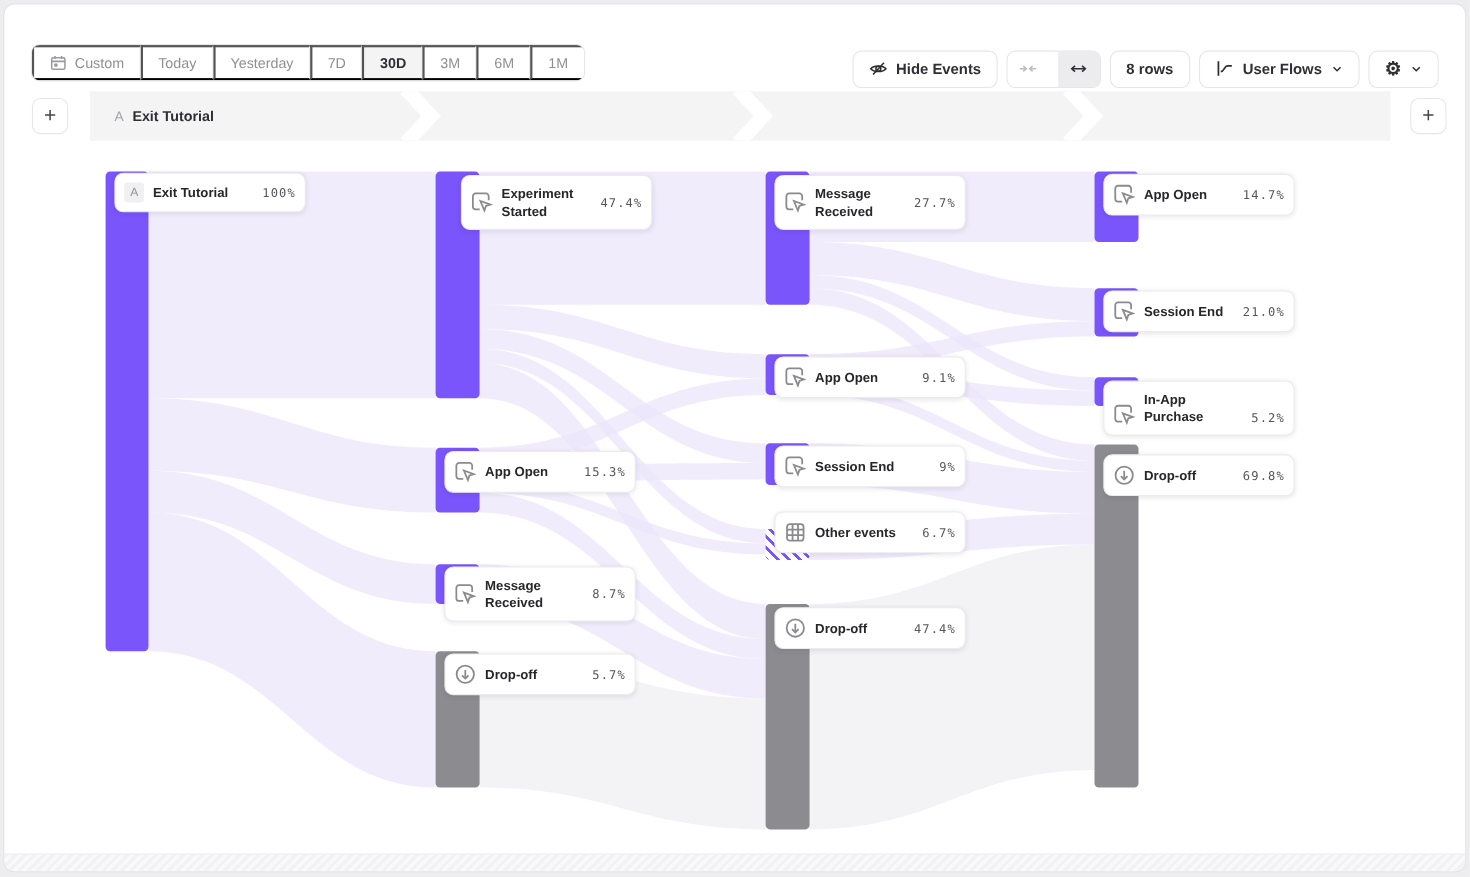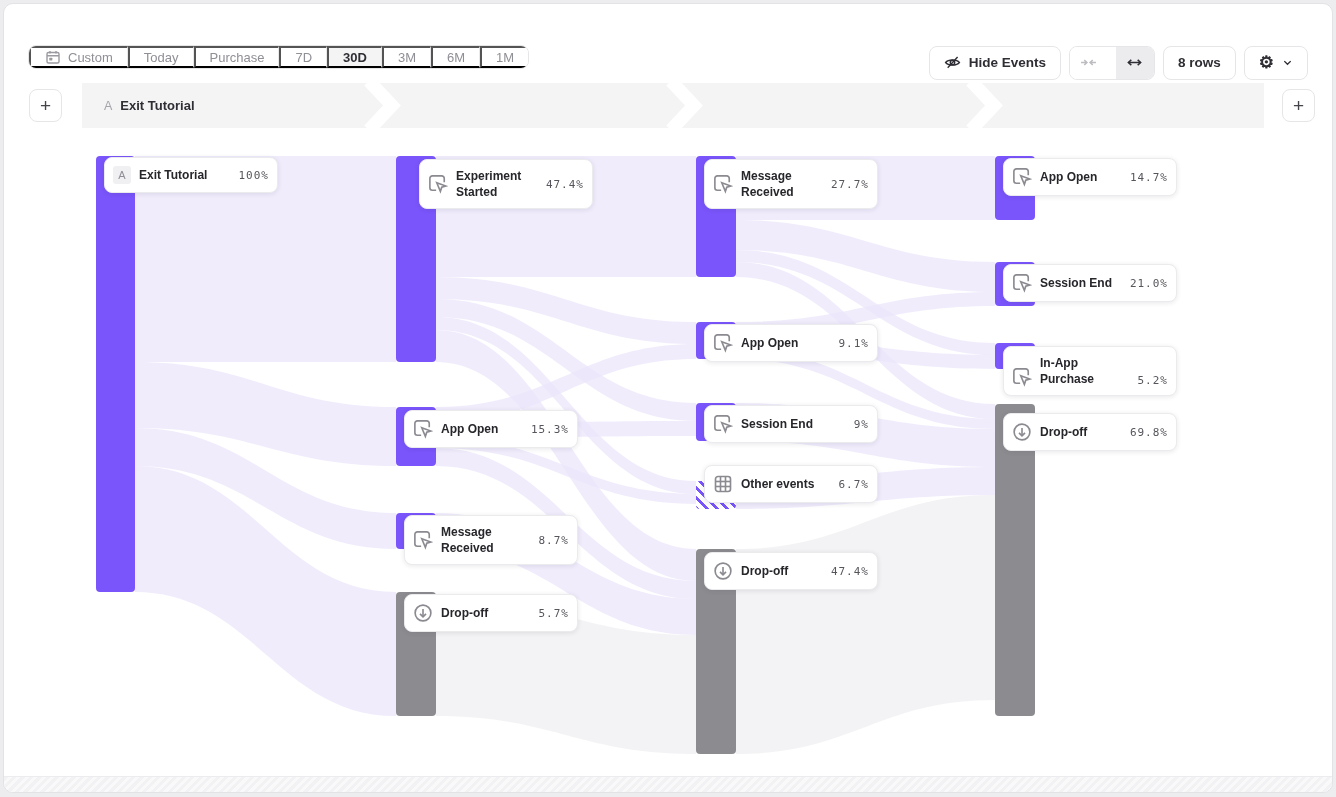--- a/index.html
+++ b/index.html
@@ -8,21 +8,21 @@
   .panel { position:absolute; left:3px; top:3px; width:1330px; height:790px;
     background:#ffffff; border:1px solid #e3e3e6; border-radius:10px; overflow:hidden; }
   .bottom-strip { position:absolute; left:0; right:0; bottom:0; height:16px;
     border-top:1px solid #ececee;
     background:repeating-linear-gradient(135deg,#f2f2f4 0 3px,#f9f9fa 3px 6px); }
 
   
   .toolbar { position:absolute; left:24px; right:24px; top:22px; height:34px;
     display:flex; justify-content:space-between; align-items:center; }
   .seg-group { display:flex; border:1px solid #e6e6e9; border-radius:8px; background:#fff;
-    overflow:hidden; height:24px;margin-top:28px; }
+    overflow:hidden; height:34px;margin-top:28px; }
   .seg-btn { display:flex; align-items:center; gap:7px; padding:0 14px; font-size:13px;
     color:#8f8f96; border-right:1px solid #e9e9ec; cursor:pointer; background:#fff;
     font-family:inherit; white-space:nowrap; }
   .seg-btn:last-child { border-right:none; }
   .seg-btn.active { background:#f4f4f5; color:#2e2e34; font-weight:700; }
   .right-group { display:flex; gap:8px; align-items:center;margin-top:39px; }
   .tool-btn { display:flex; align-items:center; gap:8px; height:34px; padding:0 14px;
     border:1px solid #e6e6e9; border-radius:8px; background:#fff; font-size:13.5px;
     color:#2e2e34; font-weight:600; cursor:pointer; font-family:inherit; white-space:nowrap; }
   .pair { display:flex; padding:0; overflow:hidden; }
@@ -76,21 +76,21 @@
             <line x1="5" y1="2" x2="5" y2="4.6" stroke="#9a9aa0" stroke-width="1.4"></line>
             <line x1="11" y1="2" x2="11" y2="4.6" stroke="#9a9aa0" stroke-width="1.4"></line>
             <rect x="4.3" y="8.8" width="3" height="2.8" rx="0.5" fill="#9a9aa0"></rect>
           </svg>
           <span>Custom</span>
         </button>
         <button class="seg-btn">
           <span>Today</span>
         </button>
         <button class="seg-btn">
-          <span>Purchase</span>
+          <span>Yesterday</span>
         </button>
         <button class="seg-btn">
           <span>7D</span>
         </button>
         <button class="seg-btn active">
           <span>30D</span>
         </button>
         <button class="seg-btn">
           <span>3M</span>
         </button>
@@ -124,20 +124,34 @@
         <span class="half on">
           <svg width="17" height="17" viewBox="0 0 16 16" fill="none" stroke="#2e2e34" stroke-width="1.4">
             <line x1="2.5" y1="8" x2="13.5" y2="8"></line>
             <path d="M5 5.5 L2.2 8 L5 10.5"></path>
               <path d="M11 5.5 L13.8 8 L11 10.5"></path>
           </svg>
         </span>
       </div>
       <button class="tool-btn">
         <span>8 rows</span>
+      </button>
+      <button class="tool-btn">
+        <span class="icon-box">
+          <svg width="17" height="17" viewBox="0 0 16 16" fill="none" stroke="#2e2e34" stroke-width="1.5">
+            <path d="M2.5 1.5 V14"></path>
+            <path d="M4.5 10.5 C7.5 10.5 7.5 5.5 10.2 5.5 L14 5.5"></path>
+          </svg>
+        </span>
+        <span>User Flows</span>
+        <span class="icon-box">
+          <svg width="11" height="11" viewBox="0 0 12 12" fill="none" stroke="#2e2e34" stroke-width="1.5">
+            <path d="M2.5 4.5 L6 8 L9.5 4.5"></path>
+          </svg>
+        </span>
       </button>
       <button class="tool-btn">
         <span class="gear-glyph">⚙</span>
         <span class="icon-box">
           <svg width="11" height="11" viewBox="0 0 12 12" fill="none" stroke="#2e2e34" stroke-width="1.5">
             <path d="M2.5 4.5 L6 8 L9.5 4.5"></path>
           </svg>
         </span>
       </button>
     </div>

